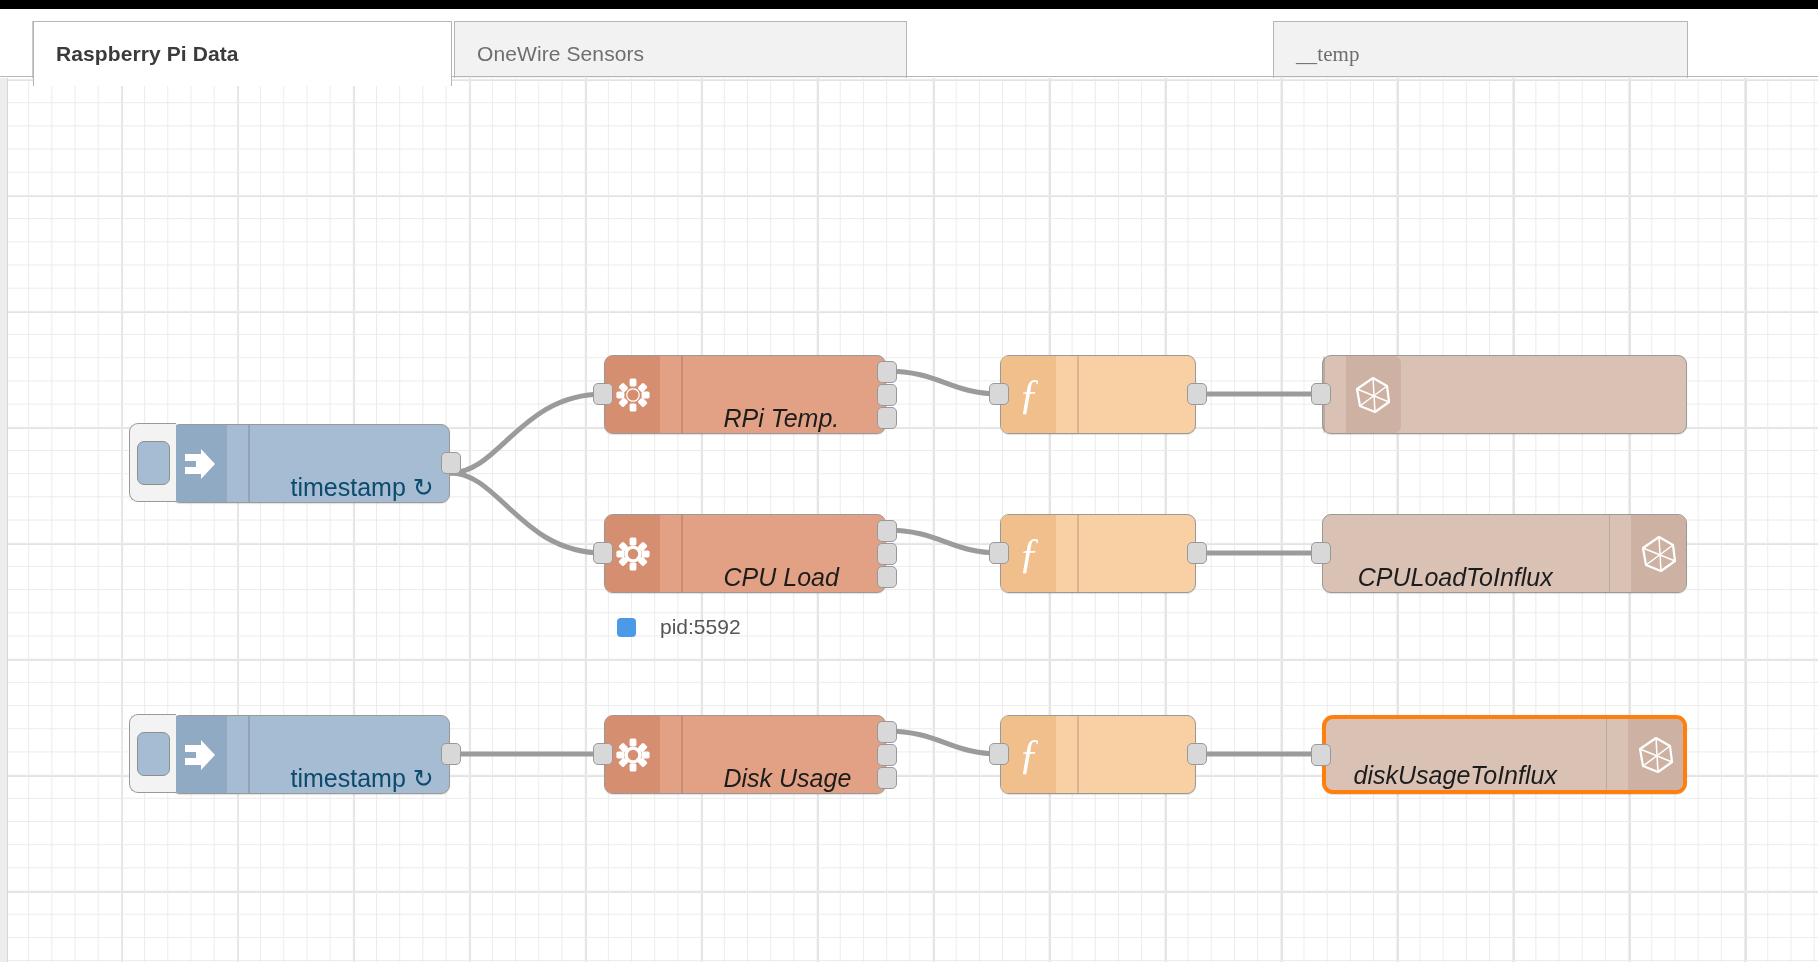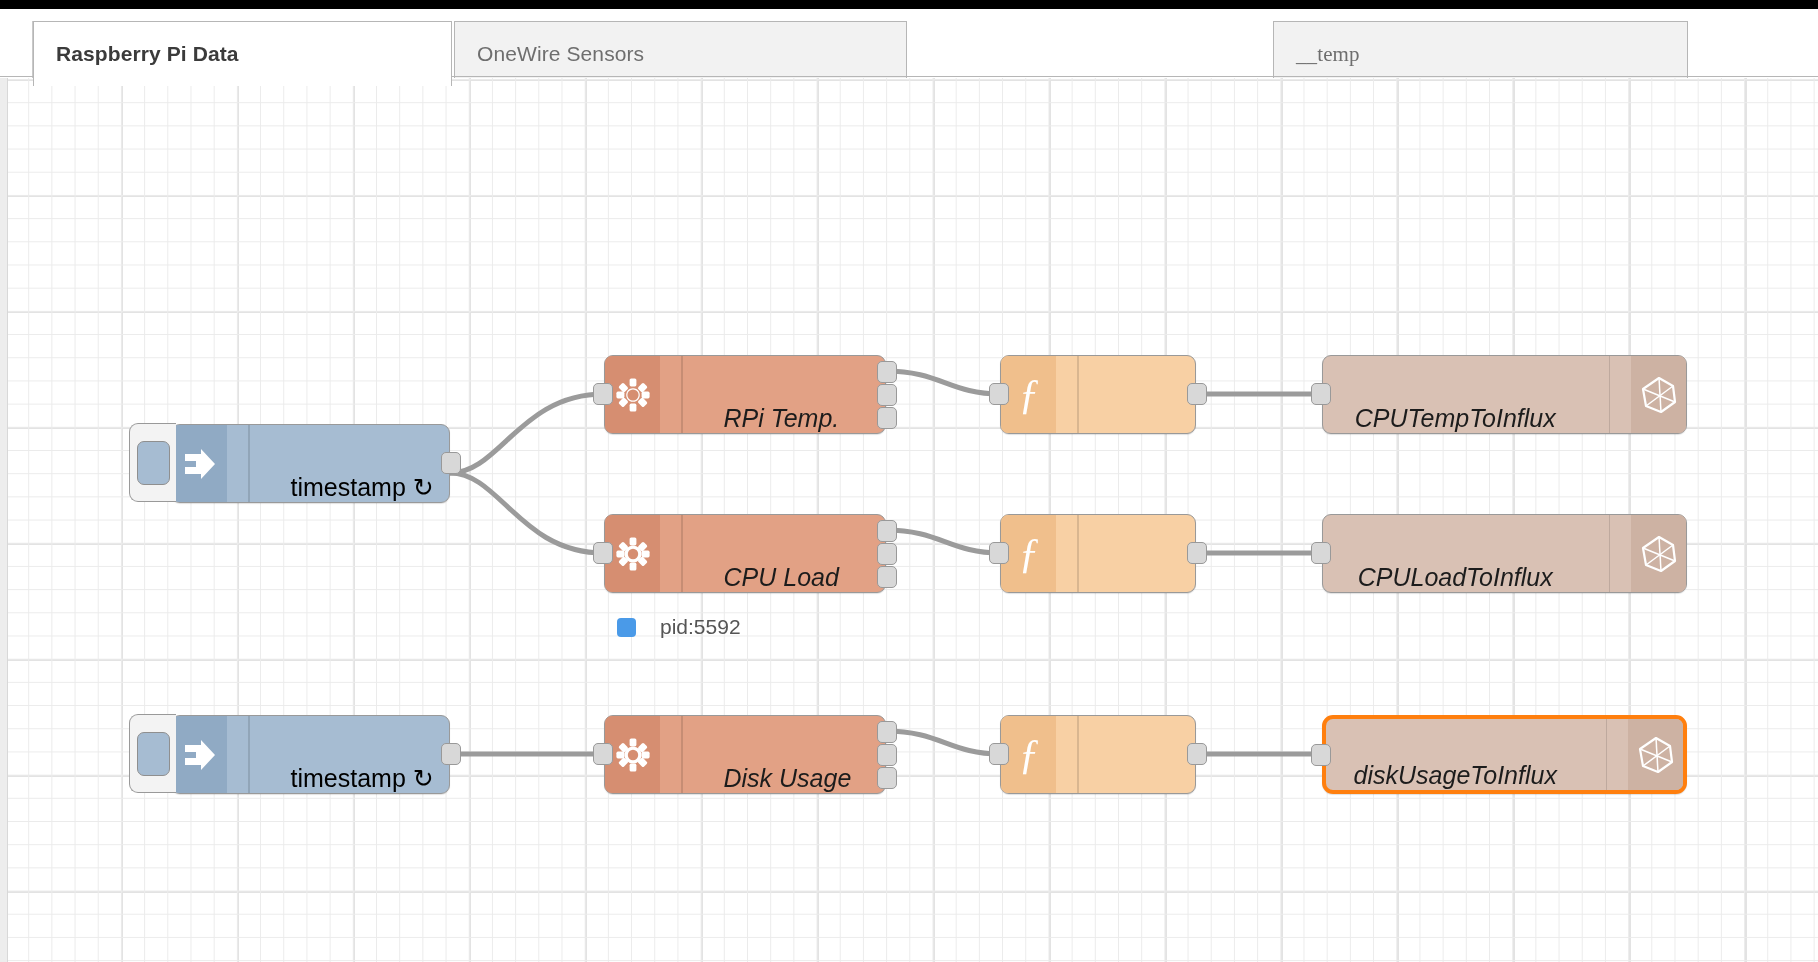--- a/index.html
+++ b/index.html
@@ -97,21 +97,21 @@
     color: #1c1c1c;
     padding: 0 20px;
     white-space: nowrap;
     overflow: hidden;
   }
   .node .label.center { text-align: center; }
 
   
   .node.inject { background:#a6bcd2; }
   .node.inject .iconstrip { background:#90aac4; }
-  .node.inject .label { font-style: normal; font-size: 25px; color:#000000; }
+  .node.inject .label { font-style: normal; font-size: 25px; color:#0c4a6e; }
   .inject-btn {
     position:absolute; left:-43px; top:-2px;
     width: 47px; height: 79px;
     background:#f3f3f3;
     border:1.5px solid #999999;
     border-right:none;
     border-top-left-radius: 9px; border-bottom-left-radius: 9px;
     display:flex; align-items:center; justify-content:center;
   }
   .inject-btn-inner {
@@ -337,21 +337,20 @@
           <text x="16" y="35" font-family="'Liberation Serif', serif" font-size="42" font-style="italic" fill="#ffffff" text-anchor="middle">ƒ</text>
         </svg>
       </div>
       <div class="icondiv"></div>
       <div class="label"></div>
       <div class="port in" style="top:27px;"></div>
       <div class="port out" style="top:27px;"></div>
     </div>
 
     <div class="node influx" style="left:1322px; top:277px; width:365px;">
-      <div class="label center">CPUTempToInflux</div>
       <div class="icondiv-right"></div>
       <div class="iconstrip-right">
         <svg width="40" height="40" viewBox="0 0 40 40">
           <g fill="none" stroke="#ffffff" stroke-width="2.2" stroke-linejoin="round">
             <path d="M20,3 L34,11 L36,27 L22,37 L7,31 L4,14 Z"></path>
             <path d="M20,3 L22,37" stroke-width="1.5"></path>
             <path d="M4,14 L36,27" stroke-width="1.5"></path>
             <path d="M34,11 L7,31" stroke-width="1.5"></path>
           </g>
         </svg>

